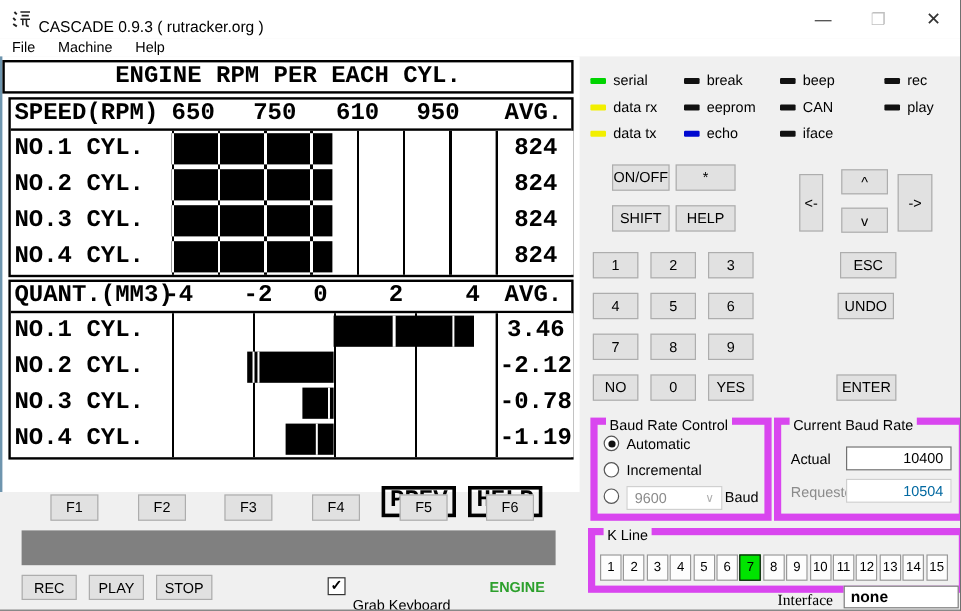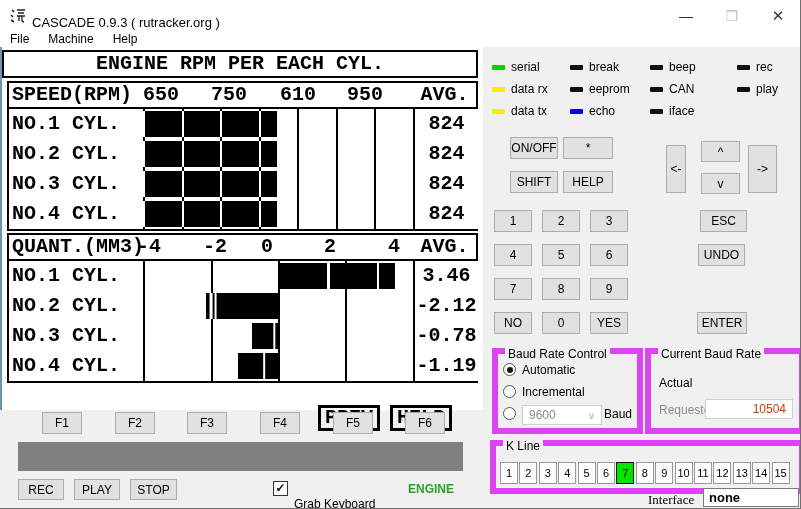--- a/index.html
+++ b/index.html
@@ -59,21 +59,21 @@
   .groupbox { position:absolute; border:6px solid #d946ef; }
   .grouplabel { position:absolute; top:-7px; left:7px; background:#f0f0f0; padding:0 3px; font-size:12px; }
   .radio { position:absolute; left:5px; width:11px; height:11px; border:1px solid #555; border-radius:50%; background:#fff; }
   .radio .dot { position:absolute; left:2.5px; top:2.5px; width:6px; height:6px; border-radius:50%; background:#111; }
   .radio-label { position:absolute; left:24px; font-size:12px; }
   .dropdown { position:absolute; left:24px; top:51px; width:72px; height:18px; border:1px solid #d0d0d0; background:#fff; color:#8b8b8b; font-size:12px; line-height:18px; padding-left:6px; }
   .dd-arrow { position:absolute; right:6px; top:1px; color:#b0b0b0; font-size:10px; }
   .baud-label { position:absolute; left:106px; top:53px; font-size:12px; }
   .field-label { position:absolute; left:8px; font-size:12px; }
   .textbox { position:absolute; left:54px; width:80px; height:18px; background:#fff; border:1px solid #717171; text-align:right; padding-right:6px; line-height:18px; font-size:12px; }
-  .textbox.disabled { border-color:#cfcfcf; color:#c2410c; }
+  .textbox.disabled { border-color:#cfcfcf; color:#0369a1; }
   .kline-btn { position:absolute; top:16px; width:16px; height:20px; background:#fdfdfd; border:1px solid #999; display:flex; align-items:center; justify-content:center; font-size:11px; }
   .kline-active { border-color:#111; }
   .iface-label { position:absolute; left:648px; top:492px; font-size:13px;font-family:Liberation Serif, serif; }
   .iface-box { position:absolute; left:703px; top:488px; width:89px; height:17px; background:#fff; border:1px solid #7a7a7a; font-weight:bold; font-size:13px; line-height:17px; padding-left:5px; }
 </style>
 </head>
 <body>
 
 <div class="window">
 
@@ -275,20 +275,21 @@
     <div class="dropdown">
       <span>9600</span>
       <span class="dd-arrow">∨</span>
     </div>
     <span class="baud-label">Baud</span>
   </div>
 
   <div class="groupbox" style="left:645px;top:348px;width:148px;height:74px">
     <span class="grouplabel">Current Baud Rate</span>
     <span class="field-label" style="top:22px">Actual</span>
+    <div class="textbox" style="top:18px">10400</div>
     <span class="field-label" style="top:49px;color:#8b8b8b">Requested</span>
     <div class="textbox disabled" style="top:45px">10504</div>
   </div>
 
   <div class="groupbox" style="left:490px;top:440px;width:303px;height:42px">
     <span class="grouplabel">K Line</span>
     <div id="kline-buttons">
         <div class="kline-btn" style="left: 4px;">1</div>
         <div class="kline-btn" style="left: 23.4px;">2</div>
         <div class="kline-btn" style="left: 42.8px;">3</div>

